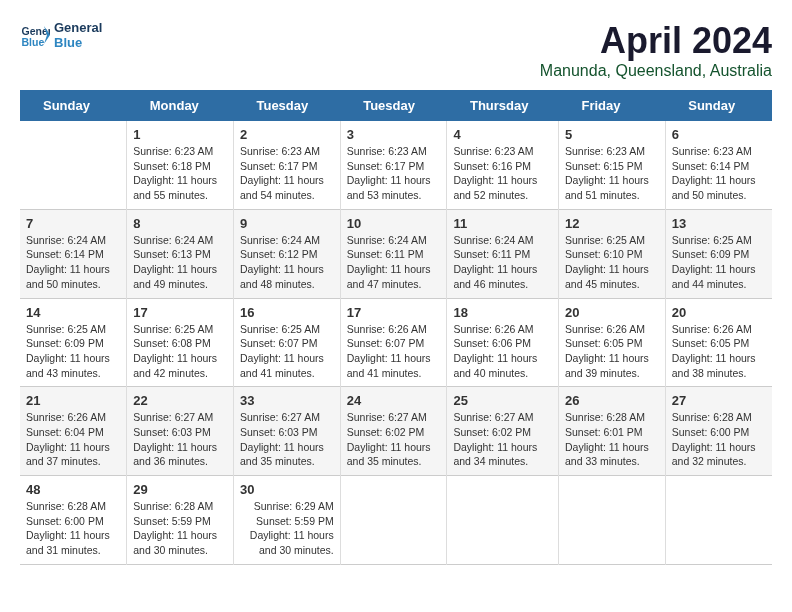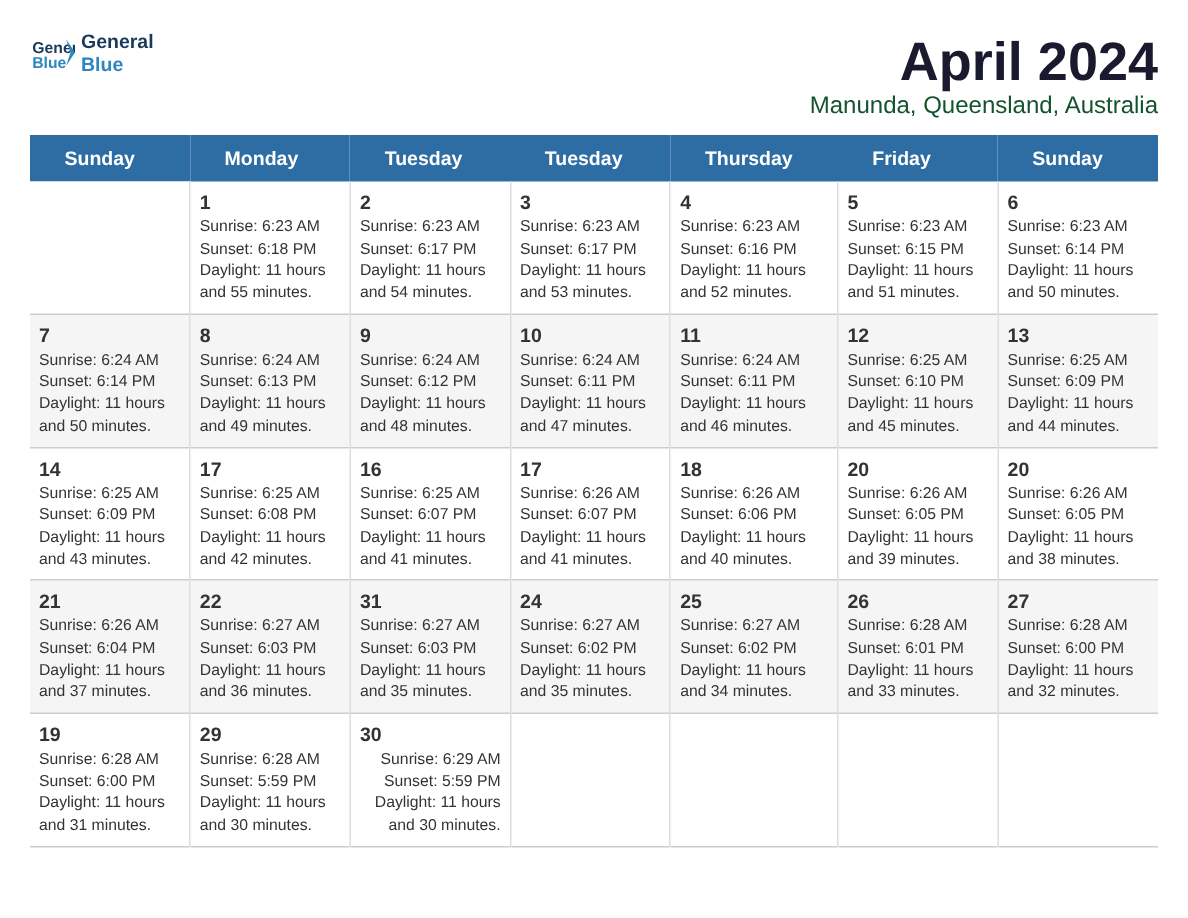--- a/index.html
+++ b/index.html
@@ -274,21 +274,21 @@
 and 37 minutes.</div>
         </td>
         <td>
           <span class="day-num">22</span>
           <div class="cell-content" style="white-space: pre-line;">Sunrise: 6:27 AM
 Sunset: 6:03 PM
 Daylight: 11 hours
 and 36 minutes.</div>
         </td>
         <td>
-          <span class="day-num">31</span>
+          <span class="day-num">33</span>
           <div class="cell-content" style="white-space: pre-line;">Sunrise: 6:27 AM
 Sunset: 6:03 PM
 Daylight: 11 hours
 and 35 minutes.</div>
         </td>
         <td>
           <span class="day-num">24</span>
           <div class="cell-content" style="white-space: pre-line;">Sunrise: 6:27 AM
 Sunset: 6:02 PM
 Daylight: 11 hours
@@ -311,21 +311,21 @@
         <td>
           <span class="day-num">27</span>
           <div class="cell-content" style="white-space: pre-line;">Sunrise: 6:28 AM
 Sunset: 6:00 PM
 Daylight: 11 hours
 and 32 minutes.</div>
         </td>
       </tr>
       <tr>
         <td>
-          <span class="day-num">19</span>
+          <span class="day-num">48</span>
           <div class="cell-content" style="white-space: pre-line;">Sunrise: 6:28 AM
 Sunset: 6:00 PM
 Daylight: 11 hours
 and 31 minutes.</div>
         </td>
         <td>
           <span class="day-num">29</span>
           <div class="cell-content" style="white-space: pre-line;">Sunrise: 6:28 AM
 Sunset: 5:59 PM
 Daylight: 11 hours

